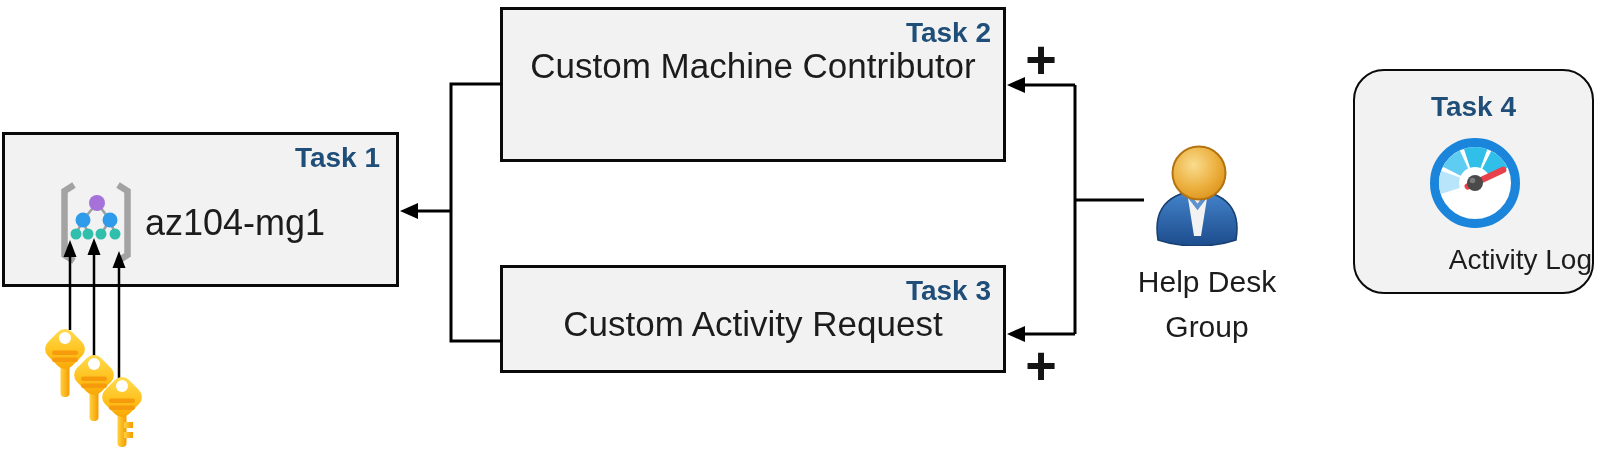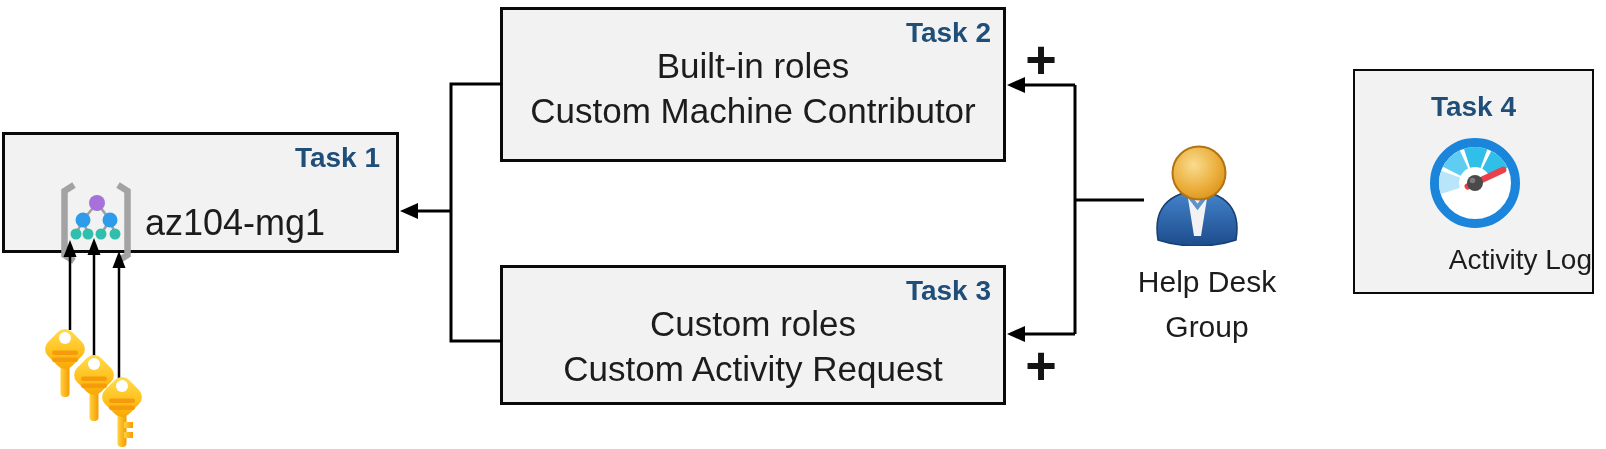--- a/index.html
+++ b/index.html
@@ -9,24 +9,24 @@
     background:#fff;
     font-family:"Liberation Sans","DejaVu Sans",sans-serif;
     overflow:hidden;
   }
   .task-box{
     position:absolute;
     box-sizing:border-box;
     background:var(--box-fill,#f2f2f2);
     border:3px solid var(--box-border,#0a0a0a);
   }
-  #task1-box{left:2px;top:132px;width:397px;height:121px;}
+  #task1-box{left:2px;top:132px;width:397px;height:155px;}
   #task2-box{left:500px;top:7px;width:506px;height:155px;}
-  #task3-box{left:500px;top:265px;width:506px;height:140px;}
-  #task4-box{left:1353px;top:69px;width:241px;height:225px;border-width:2px;}
+  #task3-box{left:500px;top:265px;width:506px;height:108px;}
+  #task4-box{left:1353px;top:69px;width:241px;height:225px;border-width:2px;border-radius:31px;}
   .badge{
     position:absolute;
     font-size:28px;font-weight:bold;line-height:30px;
     color:var(--task-badge,#1f4e79);
     white-space:nowrap;
   }
   .badge.tr{top:8px;right:12px;}
   #task1-box .badge{right:16px;}
   .badge.center{top:21px;left:0;right:0;text-align:center;}
   .box-lines{
@@ -92,29 +92,27 @@
         <circle cx="46" cy="53" r="5.5" style="fill:var(--mg-node-teal,#30BFAD)"></circle>
         <circle cx="60" cy="53" r="5.5" style="fill:var(--mg-node-teal,#30BFAD)"></circle>
       </g>
     </svg>
     <div id="task1-name">az104-mg1</div>
   </div>
 
   <div id="task2-box" class="task-box">
     <div class="badge tr">Task 2</div>
     <div class="box-lines">
-      <div>Built-in roles</div>
       <div>Custom Machine Contributor</div>
     </div>
   </div>
 
   <div id="task3-box" class="task-box">
     <div class="badge tr">Task 3</div>
     <div class="box-lines">
-      <div>Custom roles</div>
       <div>Custom Activity Request</div>
     </div>
   </div>
 
   <div id="task4-box" class="task-box">
     <div class="badge center">Task 4</div>
     <svg id="gauge-icon" width="100" height="100" viewBox="0 0 100 100">
       <circle cx="50" cy="50" r="40" fill="#ffffff"></circle>
       <circle cx="50" cy="50" r="40.5" fill="none" style="stroke:var(--gauge-ring-blue,#1B84DB)" stroke-width="9"></circle>
       <g>

